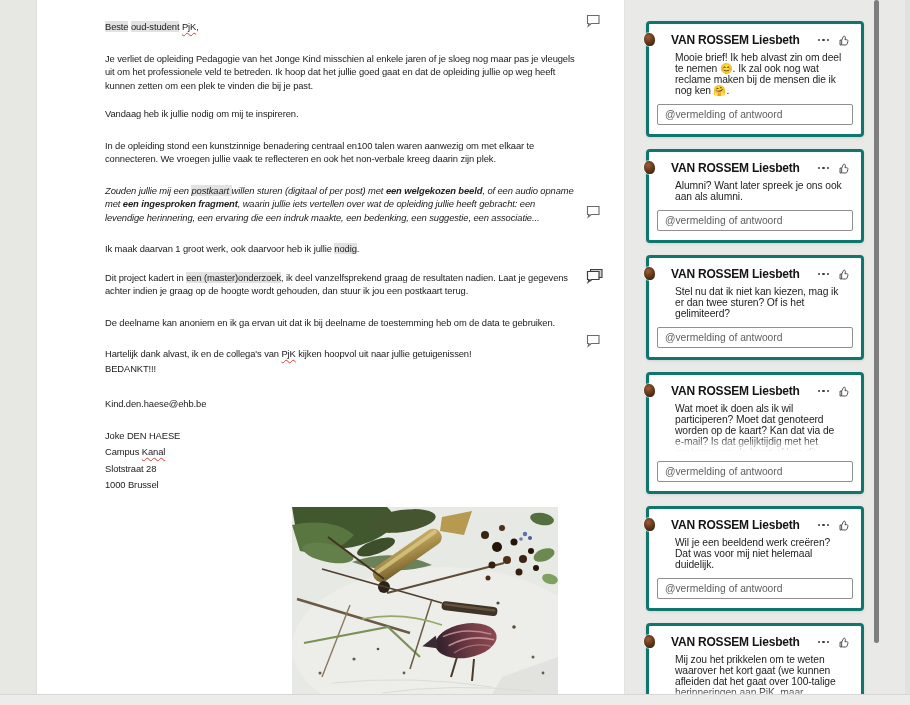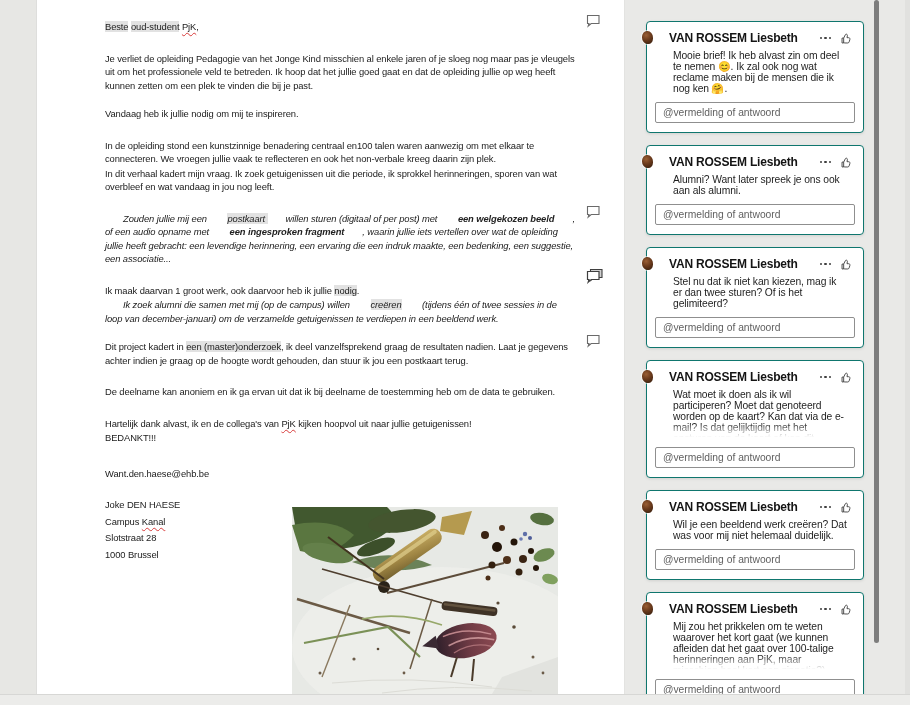--- a/index.html
+++ b/index.html
@@ -20,35 +20,35 @@
     font-size:9.4px;line-height:13.5px;letter-spacing:-0.1px;color:#212121;
   }
   .para{margin:18px 0 0;}
   .para.first{margin-top:0;}
   .para.tight{margin-top:1px;}
   .para.mt15{margin-top:15px;}
   .para.mt22{margin-top:22px;}
   .para.sigline{margin-top:3px;}
   .hl{background:#e2e2e2;}
   .b{font-weight:bold;}
-  .it{font-style:italic;margin-left:18px;}
+  .it{font-style:italic;}
   .sq{text-decoration:underline wavy #d83b3b;text-decoration-thickness:1px;text-underline-offset:2px;}
   
   .photo{position:absolute;left:255px;top:507px;width:266px;height:187px;overflow:hidden;}
   .photo svg{display:block;}
   
   .anchor{position:absolute;left:549px;width:20px;height:16px;cursor:pointer;}
   .anchor svg{position:absolute;left:0;top:0;}
   
   .panel{
     position:absolute;left:646px;top:21px;width:218px;
     display:flex;flex-direction:column;gap:12px;
   }
   .card{
-    position:relative;background:#fff;border:1px solid #0f766e;border-radius:4px;
+    position:relative;background:#fff;border:3px solid #0f766e;border-radius:4px;
     box-shadow:0 1px 3px rgba(0,0,0,.10);
     padding:8px 8px 9px 8px;box-sizing:border-box;
   }
   .avatar{
     position:absolute;left:-5px;top:9px;width:11px;height:13px;
     border-radius:45% 50% 42% 50%;
     background:radial-gradient(circle at 38% 32%, #9a5f35 0%, #6a3a1c 45%, #2f1a0c 100%);
     box-shadow:0 0 0 1px rgba(255,255,255,.6);
   }
   .chead{display:flex;align-items:center;height:16px;}
@@ -79,29 +79,27 @@
 <body>
 
 <div class="left-strip"></div>
 
 <div class="page">
   <div class="doc-content">
       <div class="para first"><span class="hl">Beste</span><span> </span><span class="hl">oud-student</span><span> </span><span class="sq">PjK</span><span>,</span></div>
       <div class="para"><span>Je verliet de opleiding Pedagogie van het Jonge Kind misschien al enkele jaren of je sloeg nog maar pas je vleugels uit om het professionele veld te betreden. Ik hoop dat het jullie goed gaat en dat de opleiding jullie op weg heeft kunnen zetten om een plek te vinden die bij je past.</span></div>
       <div class="para mt15"><span>Vandaag heb ik jullie nodig om mij te inspireren.</span></div>
       <div class="para"><span>In de opleiding stond een kunstzinnige benadering centraal en100 talen waren aanwezig om met elkaar te connecteren. We vroegen jullie vaak te reflecteren en ook het non-verbale kreeg daarin zijn plek.</span></div>
-      <div class="para tight"><span>In dit verhaal kadert mijn vraag. Ik zoek getuigenissen uit die periode, ik sprokkel herinneringen, sporen van wat overbleef en wat vandaag in jou nog leeft.</span></div>
       <div class="para"><span class="it">Zouden jullie mij een </span><span class="hl it">postkaart </span><span class="it">willen sturen (digitaal of per post) met </span><span class="b it">een welgekozen beeld</span><span class="it">, of een audio opname met </span><span class="b it">een ingesproken fragment</span><span class="it">, waarin jullie iets vertellen over wat de opleiding jullie heeft gebracht: een levendige herinnering, een ervaring die een indruk maakte, een bedenking, een suggestie, een associatie...</span></div>
       <div class="para"><span>Ik maak daarvan 1 groot werk, ook daarvoor heb ik jullie </span><span class="hl">nodig</span><span>.</span></div>
-      <div class="para tight"><span class="it">Ik zoek alumni die samen met mij (op de campus) willen </span><span class="hl it">creëren</span><span class="it"> (tijdens één of twee sessies in de loop van december-januari) om de verzamelde getuigenissen te verdiepen in een beeldend werk.</span></div>
       <div class="para mt15"><span>Dit project kadert in </span><span class="hl">een (master)onderzoek</span><span>, ik deel vanzelfsprekend graag de resultaten nadien. Laat je gegevens achter indien je graag op de hoogte wordt gehouden, dan stuur ik jou een postkaart terug.</span></div>
       <div class="para"><span>De deelname kan anoniem en ik ga ervan uit dat ik bij deelname de toestemming heb om de data te gebruiken.</span></div>
       <div class="para"><span>Hartelijk dank alvast, ik en de collega's van </span><span class="sq">PjK</span><span> kijken hoopvol uit naar jullie getuigenissen!</span></div>
       <div class="para tight"><span>BEDANKT!!!</span></div>
-      <div class="para mt22"><span>Want.den.haese@ehb.be</span></div>
+      <div class="para mt22"><span>Kind.den.haese@ehb.be</span></div>
       <div class="para"><span>Joke DEN HAESE</span></div>
       <div class="para sigline"><span>Campus </span><span class="sq">Kanal</span></div>
       <div class="para sigline"><span>Slotstraat 28</span></div>
       <div class="para sigline"><span>1000 Brussel</span></div>
     </div>
 
   <div class="photo">
     <svg width="266" height="187" viewBox="0 0 266 187" xmlns="http://www.w3.org/2000/svg">
       <defs>
         <linearGradient id="gold" x1="0" y1="0" x2="1" y2="1">

